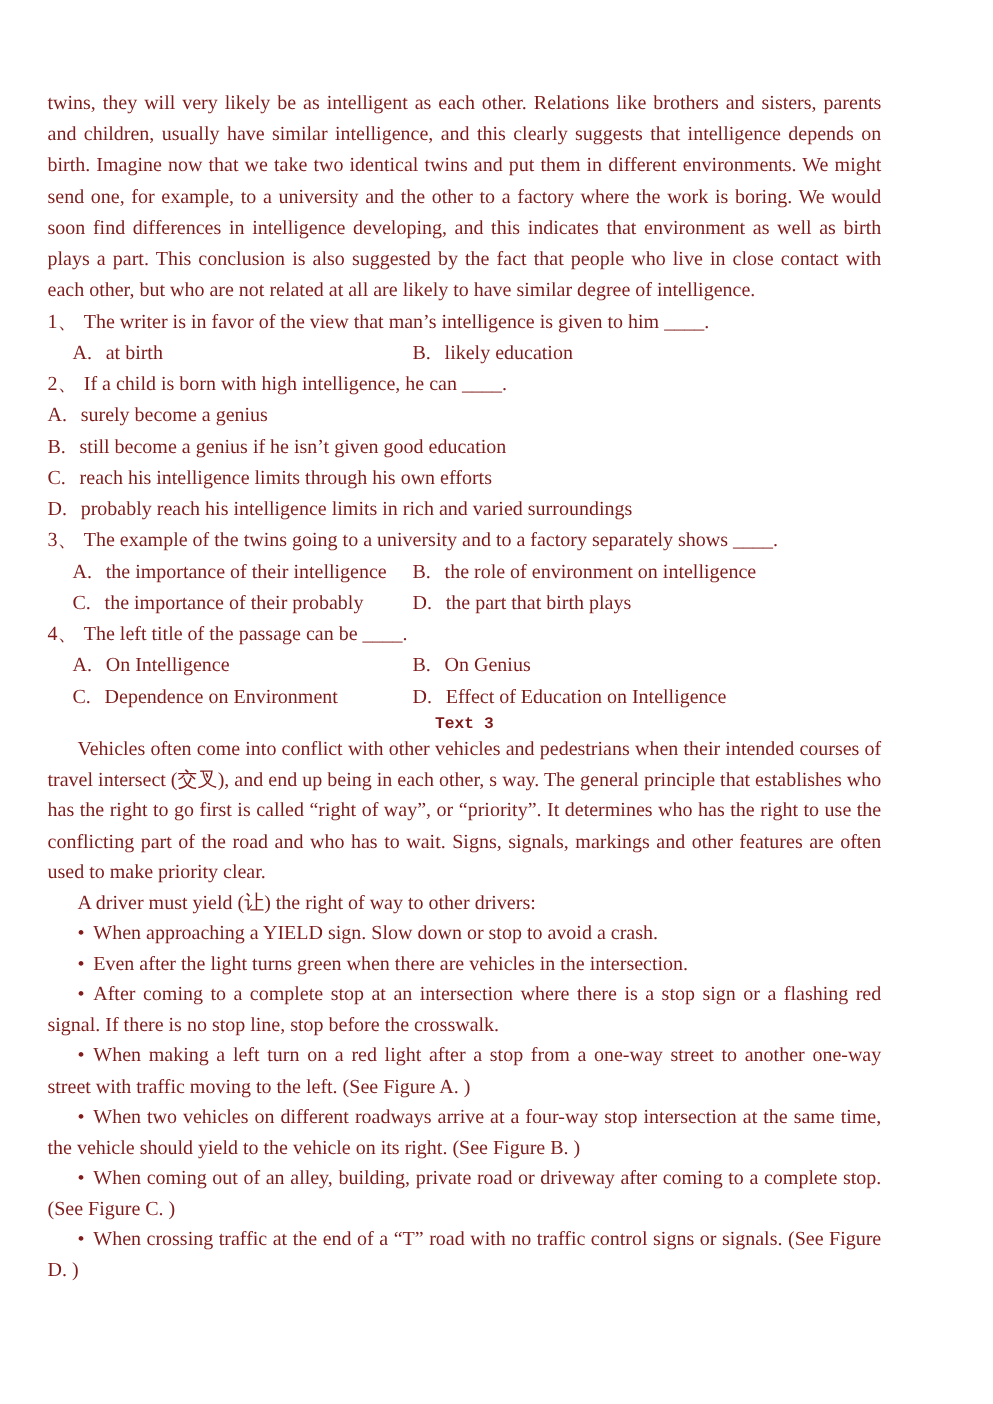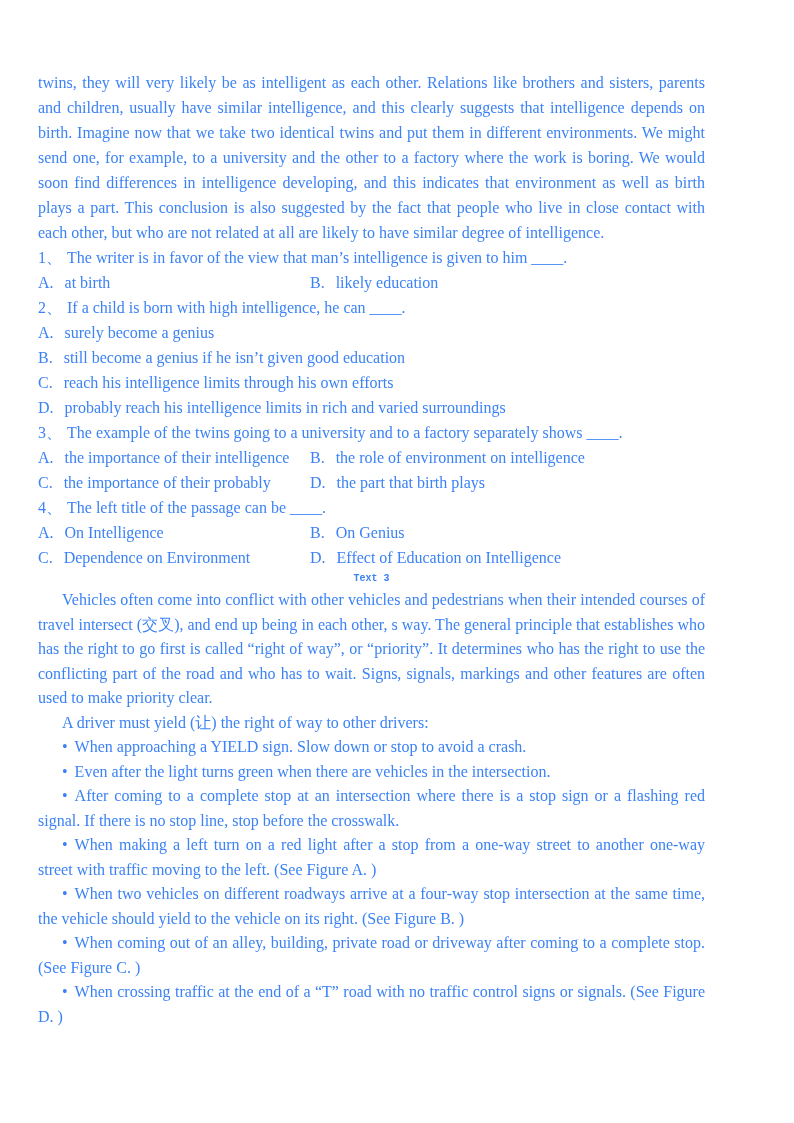--- a/index.html
+++ b/index.html
@@ -5,37 +5,37 @@
   html, body { margin: 0; padding: 0; background: #ffffff; }
   .page {
     position: relative;
     width: 765px;
     height: 1123px;
     box-sizing: border-box;
     padding: 70px 60px 0 38px;
     background: #ffffff;
     font-family: "Liberation Serif", "DejaVu Serif", serif;
     font-size: 16px;
-    color: #3b82f6;
+    color: #7f1d1d;
     overflow: hidden;
   }
   .top-section { line-height: 25px; }
   .bottom-section { line-height: 24.5px; }
   p { margin: 0; }
   .para { text-align: justify; }
   .q-line { text-align: left; }
   .q-num { margin-right: 5px; }
-  .opt-row { display: flex; }
+  .opt-row { display: flex; margin-left: 20px; }
   .opt { white-space: nowrap; }
   .opt.first { width: 272px; flex: 0 0 272px; }
   .opt-label { margin-right: 11px; }
   .opt-block { text-align: left; }
   .text3-heading {
     font-family: "Liberation Mono", "DejaVu Sans Mono", monospace;
-    font-size: 10px;
+    font-size: 13px;
     font-weight: bold;
     text-align: center;
     line-height: 18px;
     margin: 0;
   }
   .indent { text-indent: 24px; }
   .bullet-para { text-align: justify; text-indent: 24px; }
   .bullet-char { margin-right: 7px; }
 </style>
 </head>

